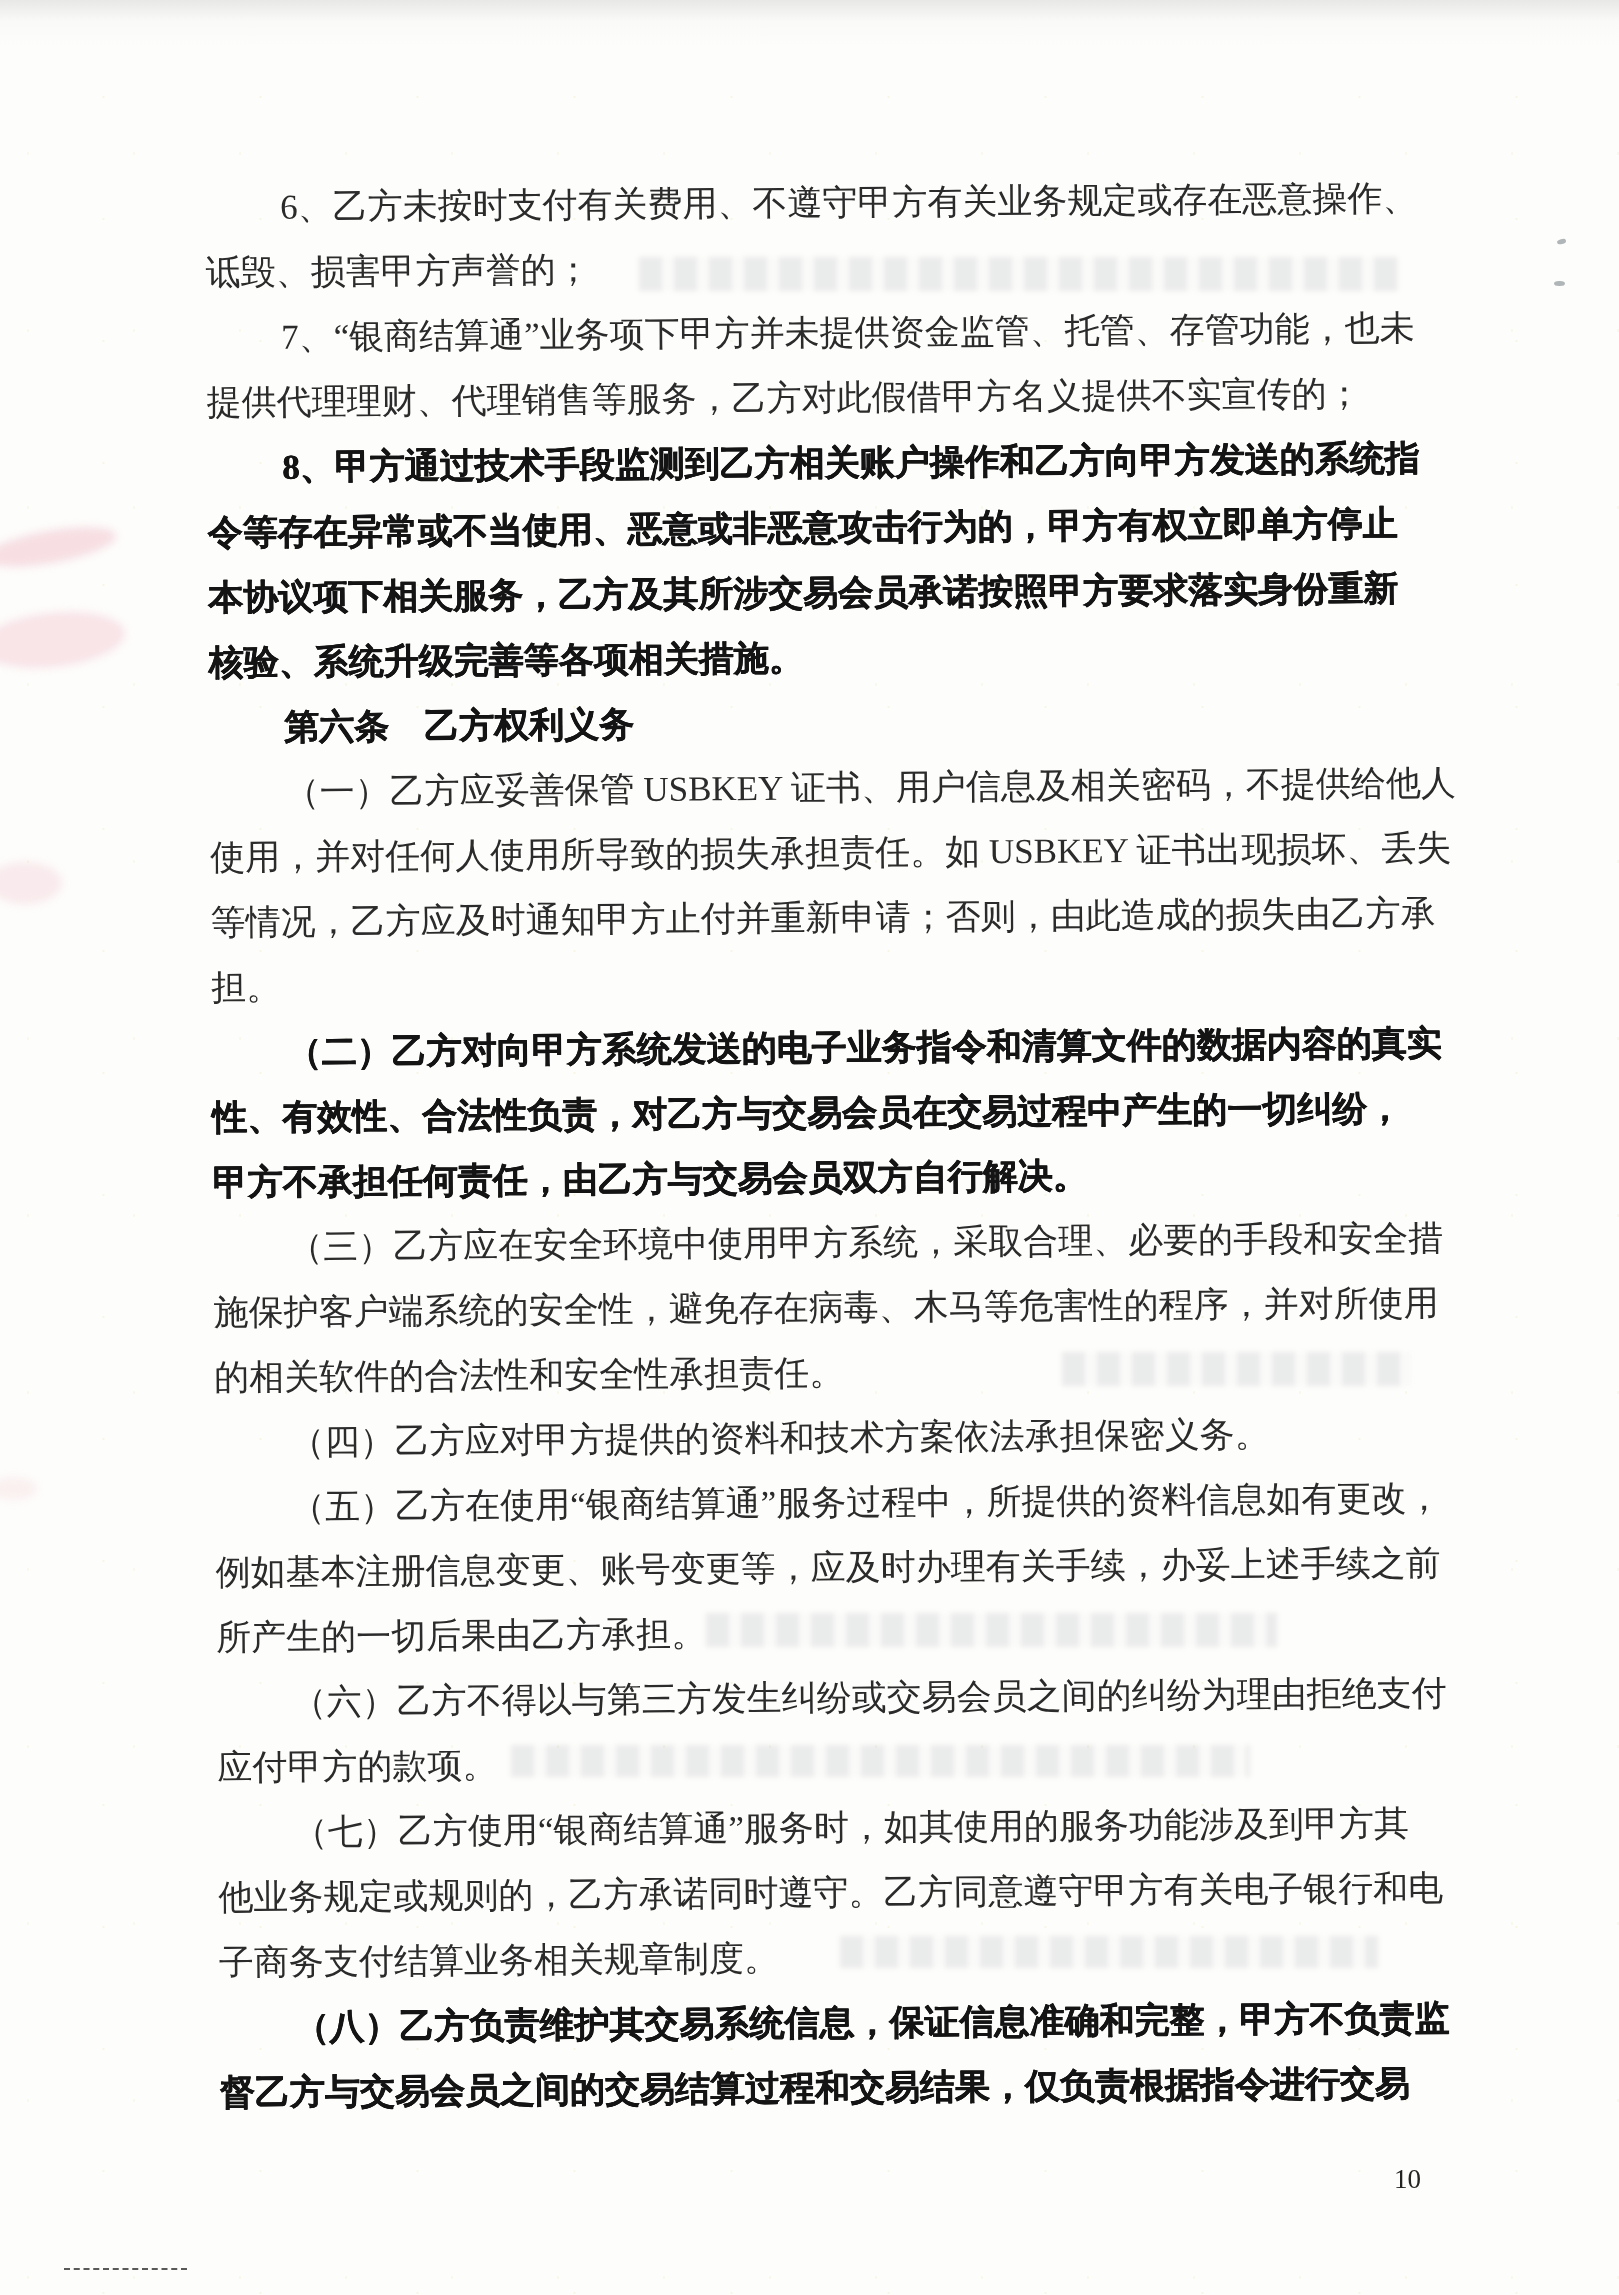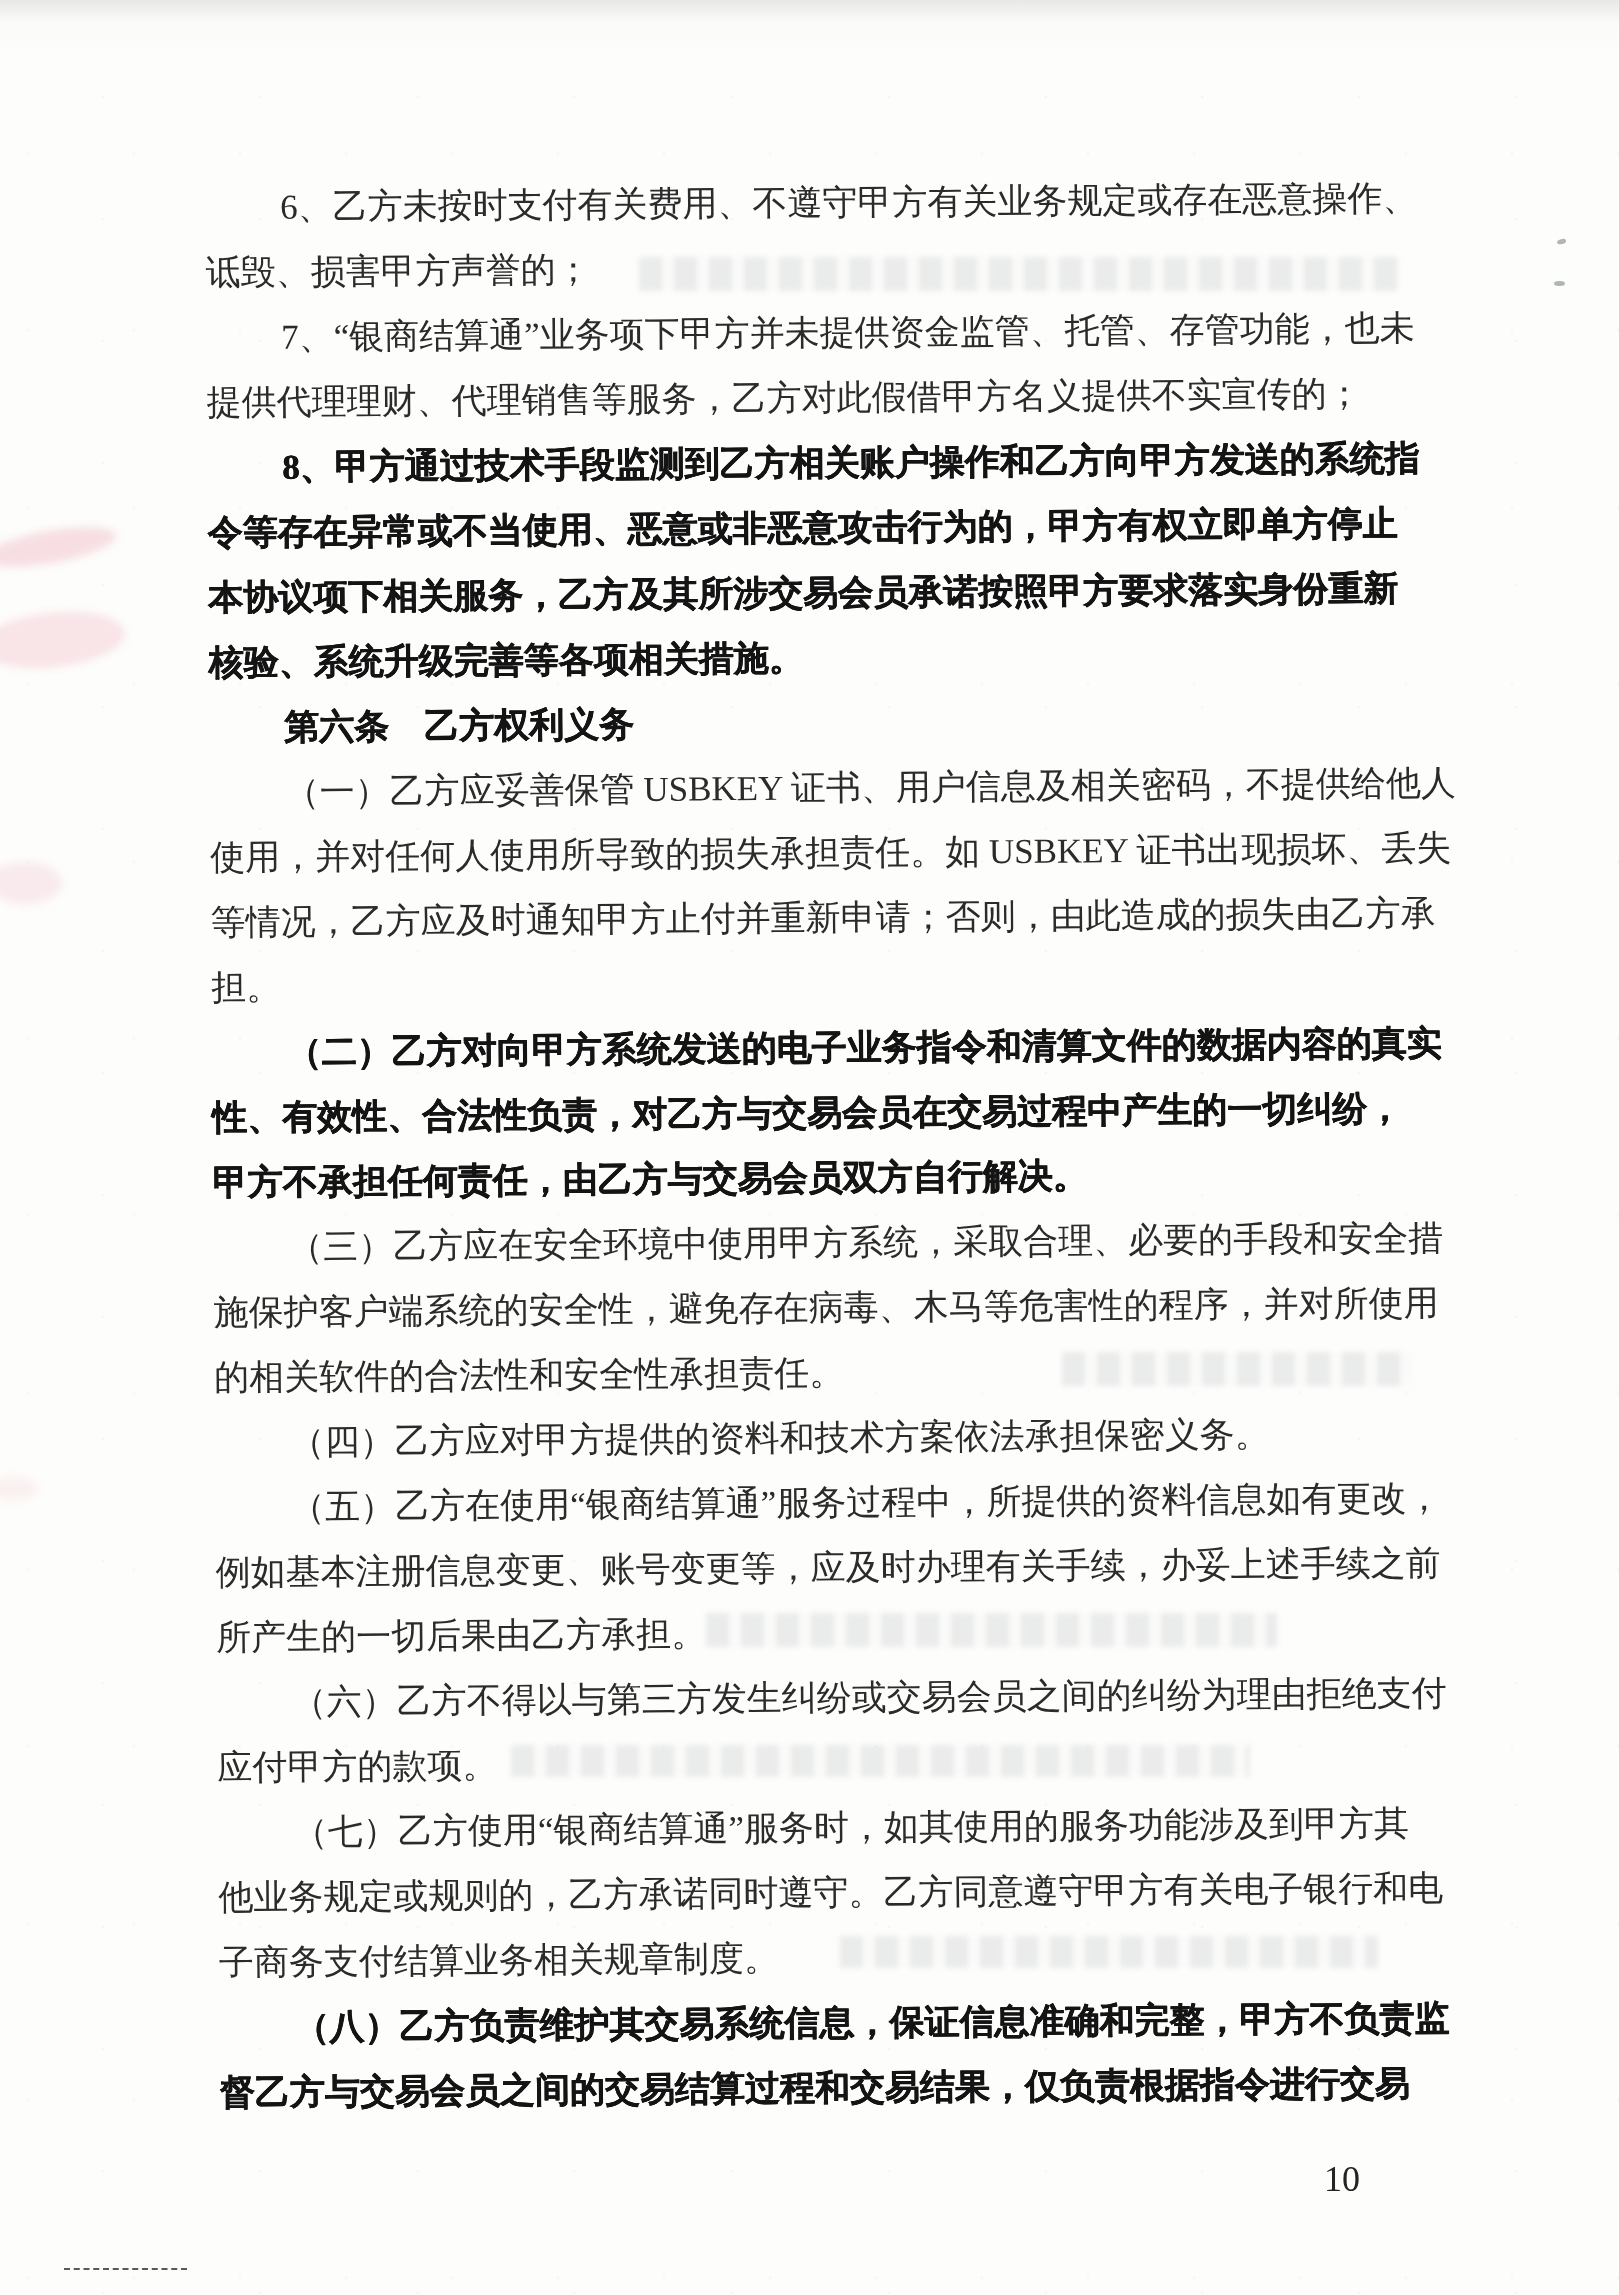--- a/index.html
+++ b/index.html
@@ -53,23 +53,23 @@
   .line.first {
     text-indent: 75px;
   }
   .paragraph.bold {
     color: #141414;
     font-weight: bold;
     text-shadow: 0.5px 0 0 currentColor, 0 0.3px 0 currentColor;
   }
   .page-number {
     position: absolute;
-    left: 1324px;
+    left: 1394px;
     top: 2160px;
-    font-size: 36px;
+    font-size: 27px;
     line-height: 39px;
     color: #242424;
   }
   
   .dashed-mark {
     position: absolute;
     left: 64px;
     top: 2268px;
     width: 123px;
     height: 0;

